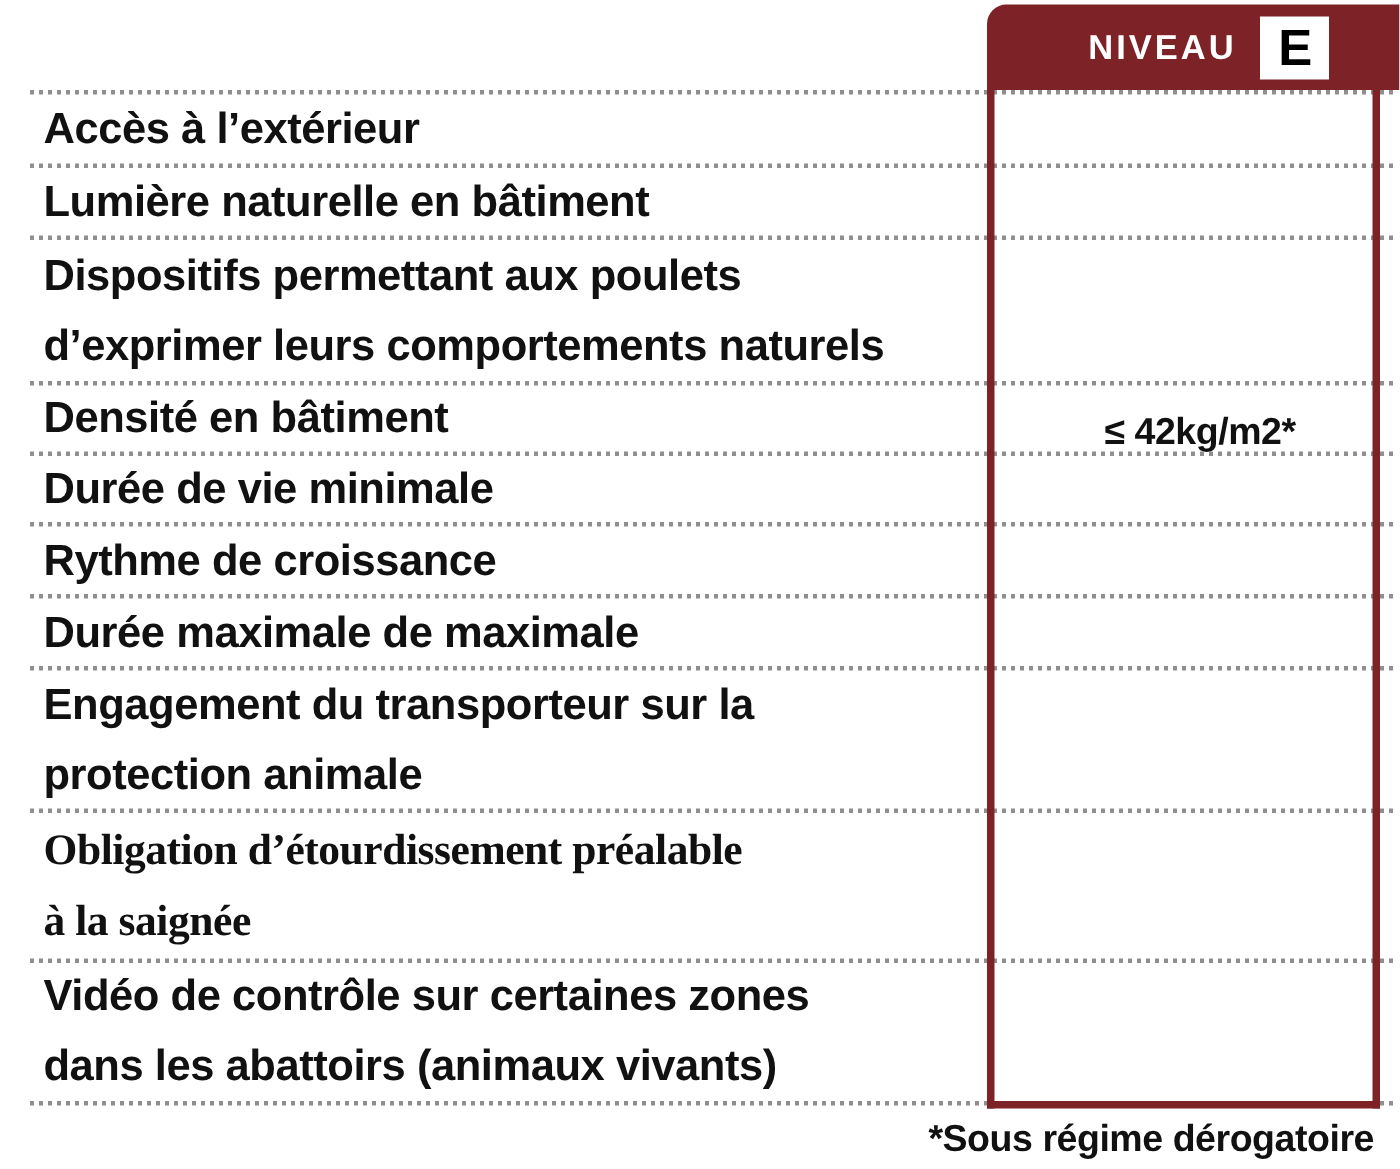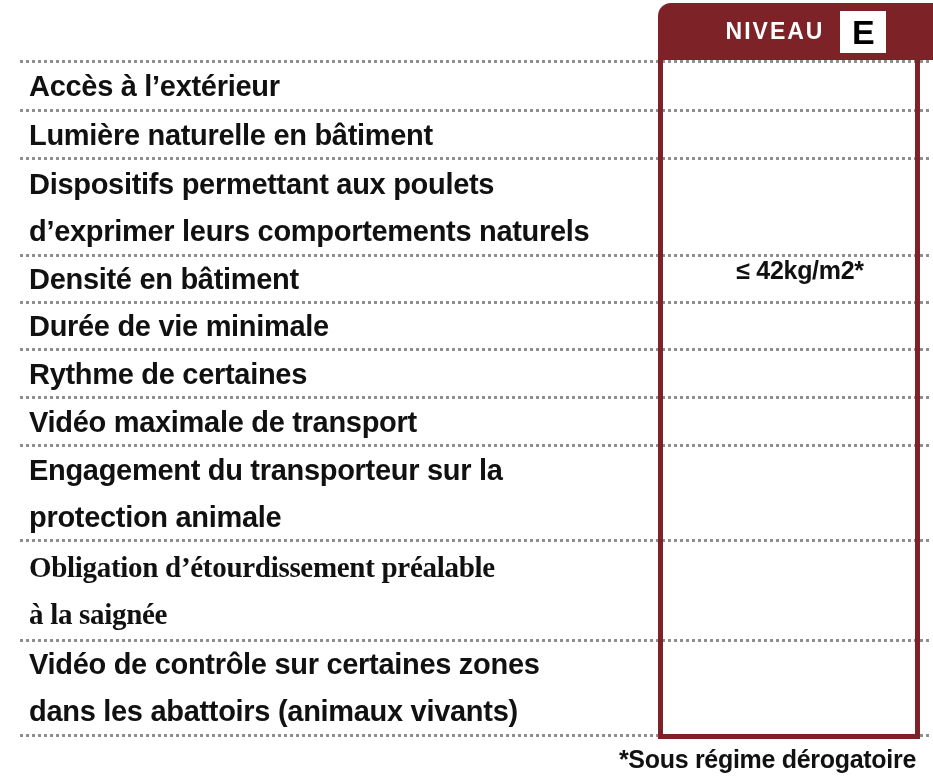--- a/index.html
+++ b/index.html
@@ -87,21 +87,21 @@
   .label-line {
     font-size: 29px;
     font-weight: bold;
     letter-spacing: -0.3px;
     line-height: 47px;
     white-space: nowrap;
   }
   .value-cell {
     flex: 1 1 auto;
     display: flex;
-    align-items: flex-start;
+    align-items: flex-end;
     justify-content: center;
   }
   .value-text {
     font-size: 25px;
     font-weight: bold;
     letter-spacing: -0.3px;
   }
 
   
   .level-box {
@@ -180,29 +180,29 @@
       <div class="row" style="height: 47px;">
         <div class="label">
           <div class="label-line">Durée de vie minimale</div>
         </div>
         <div class="value-cell">
           <span class="value-text"></span>
         </div>
       </div>
       <div class="row" style="height: 48px;">
         <div class="label">
-          <div class="label-line">Rythme de certaines</div>
+          <div class="label-line">Rythme de croissance</div>
         </div>
         <div class="value-cell">
           <span class="value-text"></span>
         </div>
       </div>
       <div class="row" style="height: 48px;">
         <div class="label">
-          <div class="label-line">Vidéo maximale de transport</div>
+          <div class="label-line">Durée maximale de maximale</div>
         </div>
         <div class="value-cell">
           <span class="value-text"></span>
         </div>
       </div>
       <div class="row" style="height: 95px;">
         <div class="label">
           <div class="label-line">Engagement du transporteur sur la</div>
           <div class="label-line">protection animale</div>
         </div>

